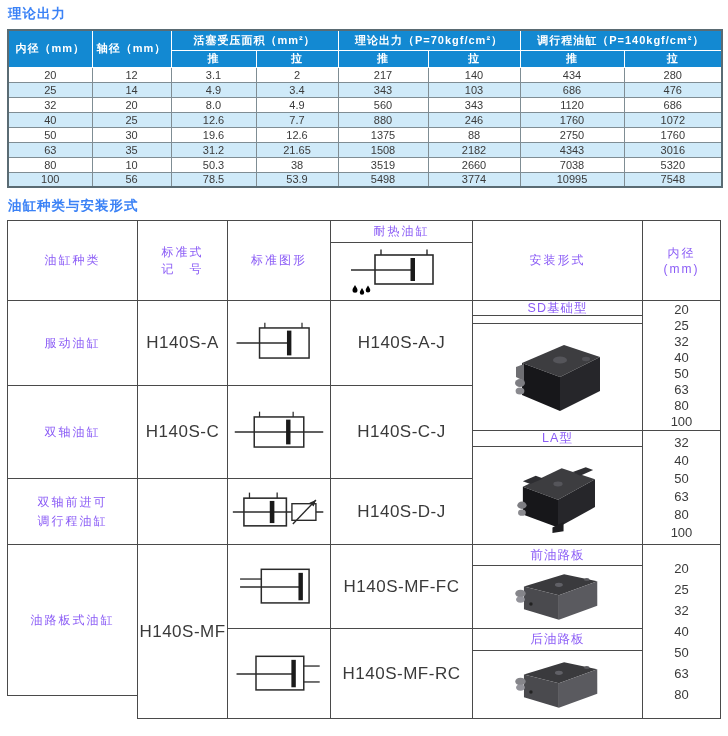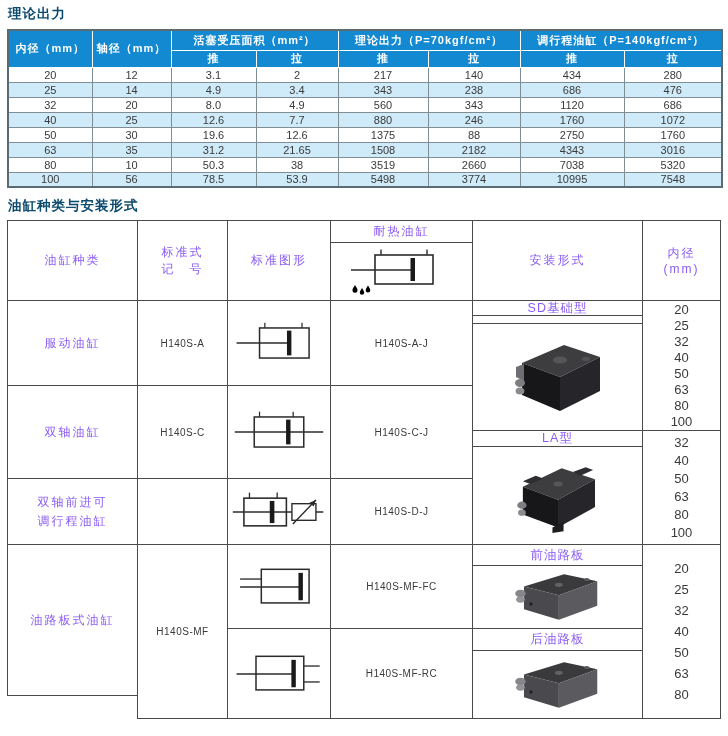--- a/index.html
+++ b/index.html
@@ -4,21 +4,21 @@
 <style>
   * { margin:0; padding:0; box-sizing:border-box; }
   html,body { background:#fff; }
   body {
     width:728px; height:736px; position:relative;
     font-family:"Liberation Sans","DejaVu Sans",sans-serif;
     color:#333;
   }
   .section-title {
     position:absolute; left:8px; font-size:13.5px; font-weight:bold;
-    color:#0c4a6e; letter-spacing:1px;
+    color:#3b82f6; letter-spacing:1px;
   }
   
   #t1 {
     position:absolute; left:7px; top:29px; width:714px;
     border-collapse:collapse; table-layout:fixed;
     border:2px solid #5a6b73;
   }
   #t1 th {
     background:#1389d2; color:#fff; font-size:11px; font-weight:bold;
     border:1px solid #fff; letter-spacing:1px; padding:0; text-align:center;
@@ -32,21 +32,21 @@
   #t1 tbody tr:nth-child(even) td { background:#cfeaf9; }
   
   #t2 { position:absolute; left:7px; top:220px; width:714px; height:499px; }
   .c {
     position:absolute; border:1px solid #4a4a4a; background:#fff;
     display:flex; align-items:center; justify-content:center;
     text-align:center; font-size:12px; color:#8b5cf6;
   }
   .zh { letter-spacing:2px; }
   .pre { white-space:pre-line; }
-  .code { font-size:10px; letter-spacing:0.5px; color:#3a3a3a; }
+  .code { font-size:17px; letter-spacing:0.5px; color:#3a3a3a; }
   .mount-label { font-size:12.5px; letter-spacing:1px; }
   .bores { white-space:pre-line; font-size:13px; color:#3a3a3a; }
   .b1 { line-height:16px; }
   .b2 { line-height:18px; }
   .b3 { line-height:21px; }
   .wrap2 { max-width:80px; line-height:1.55; }
   svg { display:block; }
 </style>
 </head>
 <body>
@@ -91,21 +91,21 @@
         <td>140</td>
         <td>434</td>
         <td>280</td>
       </tr>
       <tr>
         <td>25</td>
         <td>14</td>
         <td>4.9</td>
         <td>3.4</td>
         <td>343</td>
-        <td>238</td>
+        <td>103</td>
         <td>686</td>
         <td>476</td>
       </tr>
       <tr>
         <td>32</td>
         <td>20</td>
         <td>8.0</td>
         <td>4.9</td>
         <td>560</td>
         <td>343</td>

